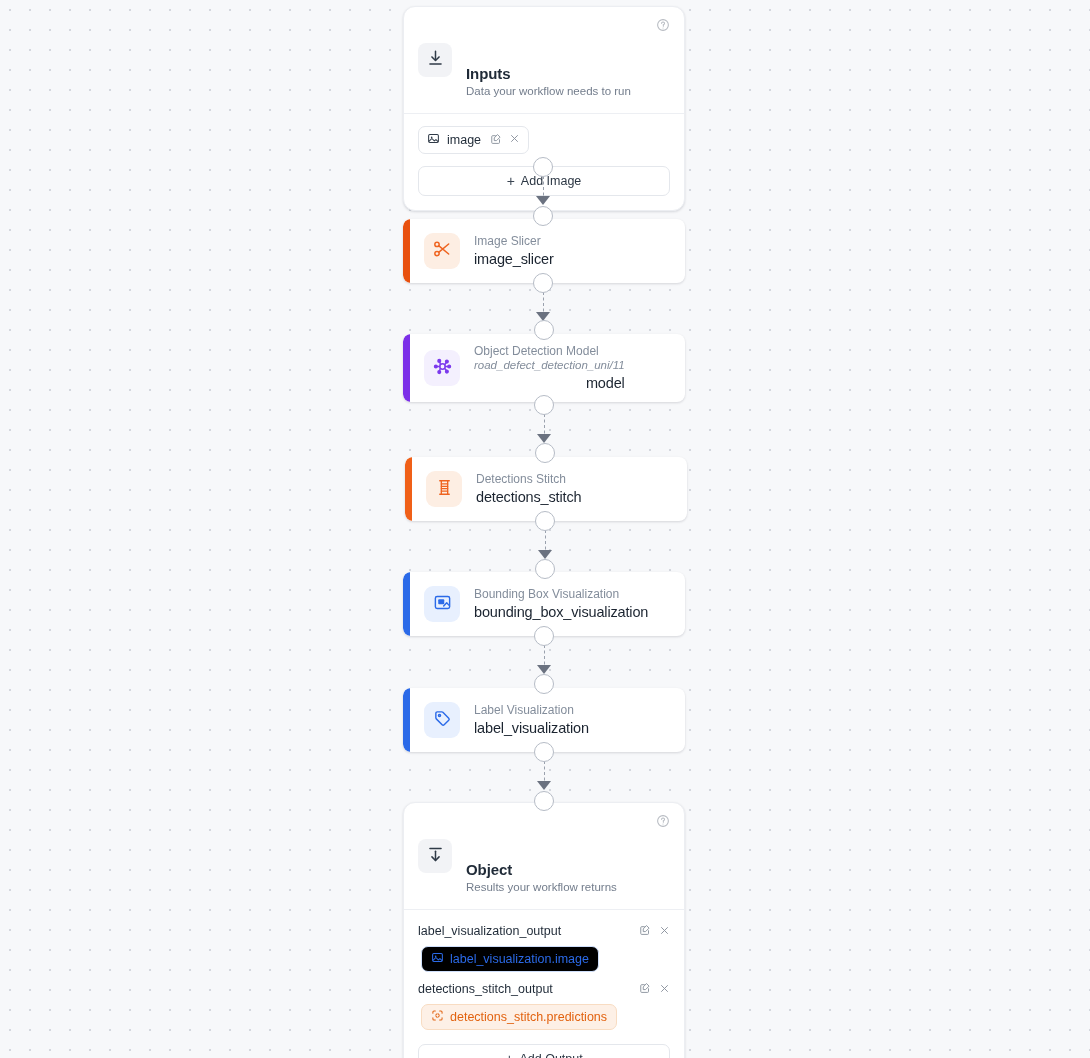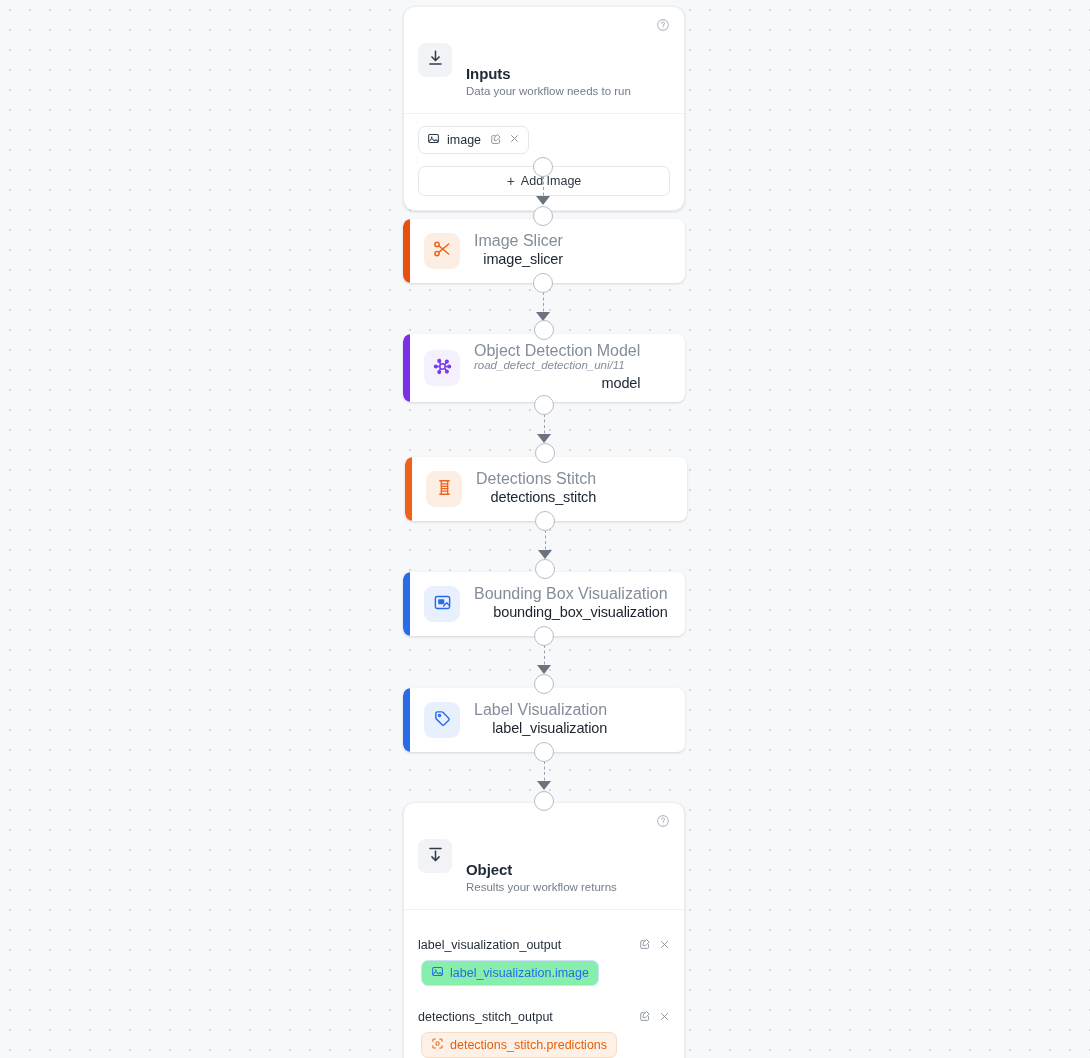--- a/index.html
+++ b/index.html
@@ -102,39 +102,39 @@
     font-family: "Liberation Sans", sans-serif;
     cursor: pointer;
   }
   .add-btn .plus { font-size: 14px; line-height: 1; color: #3a4552; }
 
   
   .out-row {
     display: flex;
     align-items: center;
     justify-content: space-between;
-    margin-top: 16px;
+    margin-top: 2px;
   }
   .out-name {
     font-size: 12.5px;
     color: #1f2a37;
   }
   .out-actions { display: flex; align-items: center; gap: 8px; }
   .out-chip {
     display: inline-flex;
     align-items: center;
     gap: 6px;
     border-radius: 7px;
     padding: 4px 9px;
     font-size: 12.5px;
     margin: 6px 0 6px 3px;
     white-space: nowrap;
   }
   .chip-blue {
-    background: #86efac;
+    background: #000000;
     border: 1px solid #cfdffb;
     color: #2b6ae8;
   }
   .chip-orange {
     background: #fdf0e6;
     border: 1px solid #f8dcc2;
     color: #e2620f;
   }
 
   
@@ -157,21 +157,21 @@
   }
   .step-tile {
     width: 36px; height: 36px;
     border-radius: 9px;
     margin-left: 14px;
     flex: 0 0 auto;
     display: flex; align-items: center; justify-content: center;
   }
   .step-texts { margin-left: 14px; min-width: 0; }
   .step-kind {
-    font-size: 16px;
+    font-size: 12px;
     color: #838d9b;
     line-height: 14px;
   }
   .step-sub {
     font-size: 11.5px;
     color: #838d9b;
     font-style: italic;
     line-height: 14px;
   }
   .step-name {

